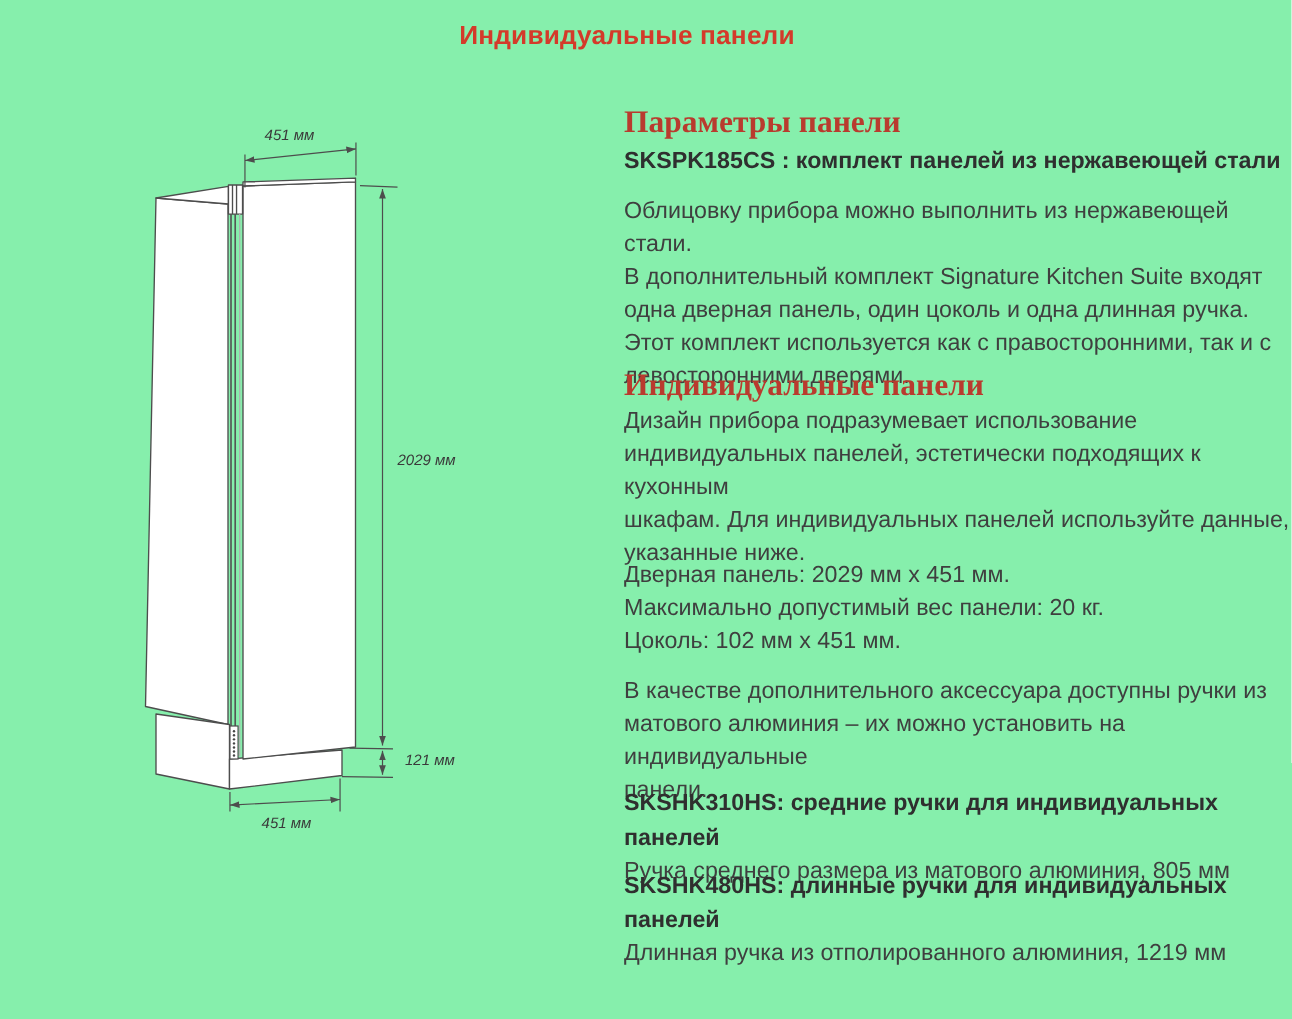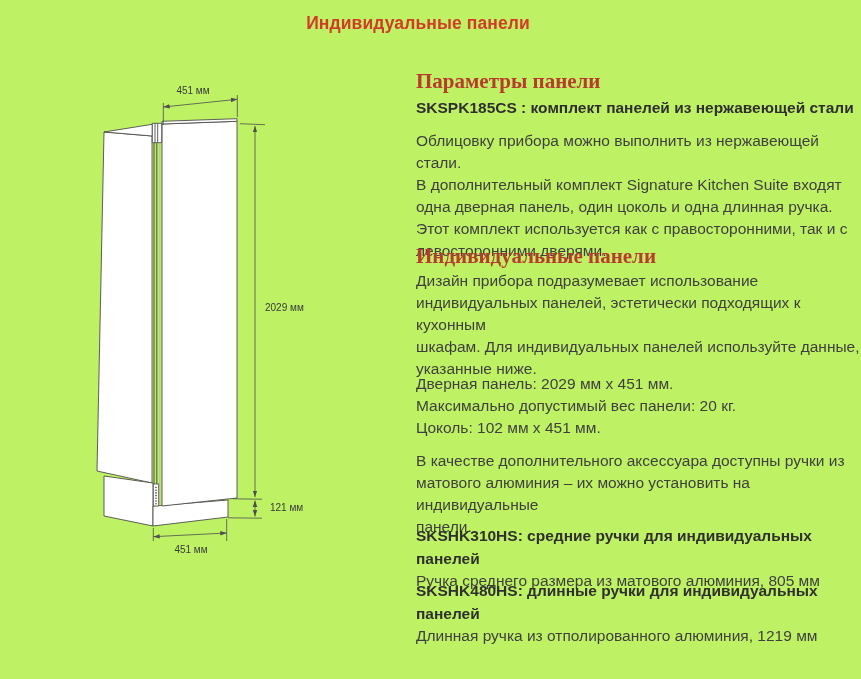--- a/index.html
+++ b/index.html
@@ -1,17 +1,17 @@
 <!DOCTYPE html>
 <html><head>
 <meta charset="utf-8">
 <style>
   html,body{margin:0;padding:0;background:#ffffff;}
   .page{
-    position:relative;width:861px;height:679px;background:#bef264;overflow:hidden;
+    position:relative;width:861px;height:679px;background:#86efac;overflow:hidden;
     font-family:"Liberation Sans",sans-serif;
   }
   .page-title{
     position:absolute;top:13px;left:0;width:836px;margin:0;
     text-align:center;font-size:17.5px;font-weight:bold;color:#d43a2a;
     letter-spacing:0.1px;
   }
   .col{position:absolute;left:416px;width:450px;}
   .serif-heading{
     margin:0;font-family:"Liberation Serif",serif;font-weight:bold;
@@ -19,21 +19,21 @@
   }
   .bold-line{
     margin:0;font-size:15.5px;font-weight:bold;color:#2f2f2f;line-height:22px;
   }
   .body-text{
     margin:0;font-size:15.5px;color:#3f3f3f;line-height:22px;white-space:pre-line;
   }
   .sku-block .desc{font-weight:normal;color:#3f3f3f;}
   .sku-block div{line-height:22.5px;font-size:15.5px;}
   .sku-title{font-weight:bold;color:#2f2f2f;}
-  .diagram{position:absolute;left:0;top:0;width:340px;height:610px;}
+  .diagram{position:absolute;left:0;top:0;width:340px;height:610px;font-style:italic;}
   .diagram svg{position:absolute;left:90px;top:84px;}
   .dim{
     position:absolute;font-size:10px;color:#3a3a3a;white-space:nowrap;text-align:right;
   }
   .dim-top{left:163px;top:85px;width:60px;text-align:center;}
   .dim-height{left:265px;top:302px;}
   .dim-plinth{left:270px;top:502px;}
   .dim-bottom{left:161px;top:544px;width:60px;text-align:center;}
 </style>
 </head>

